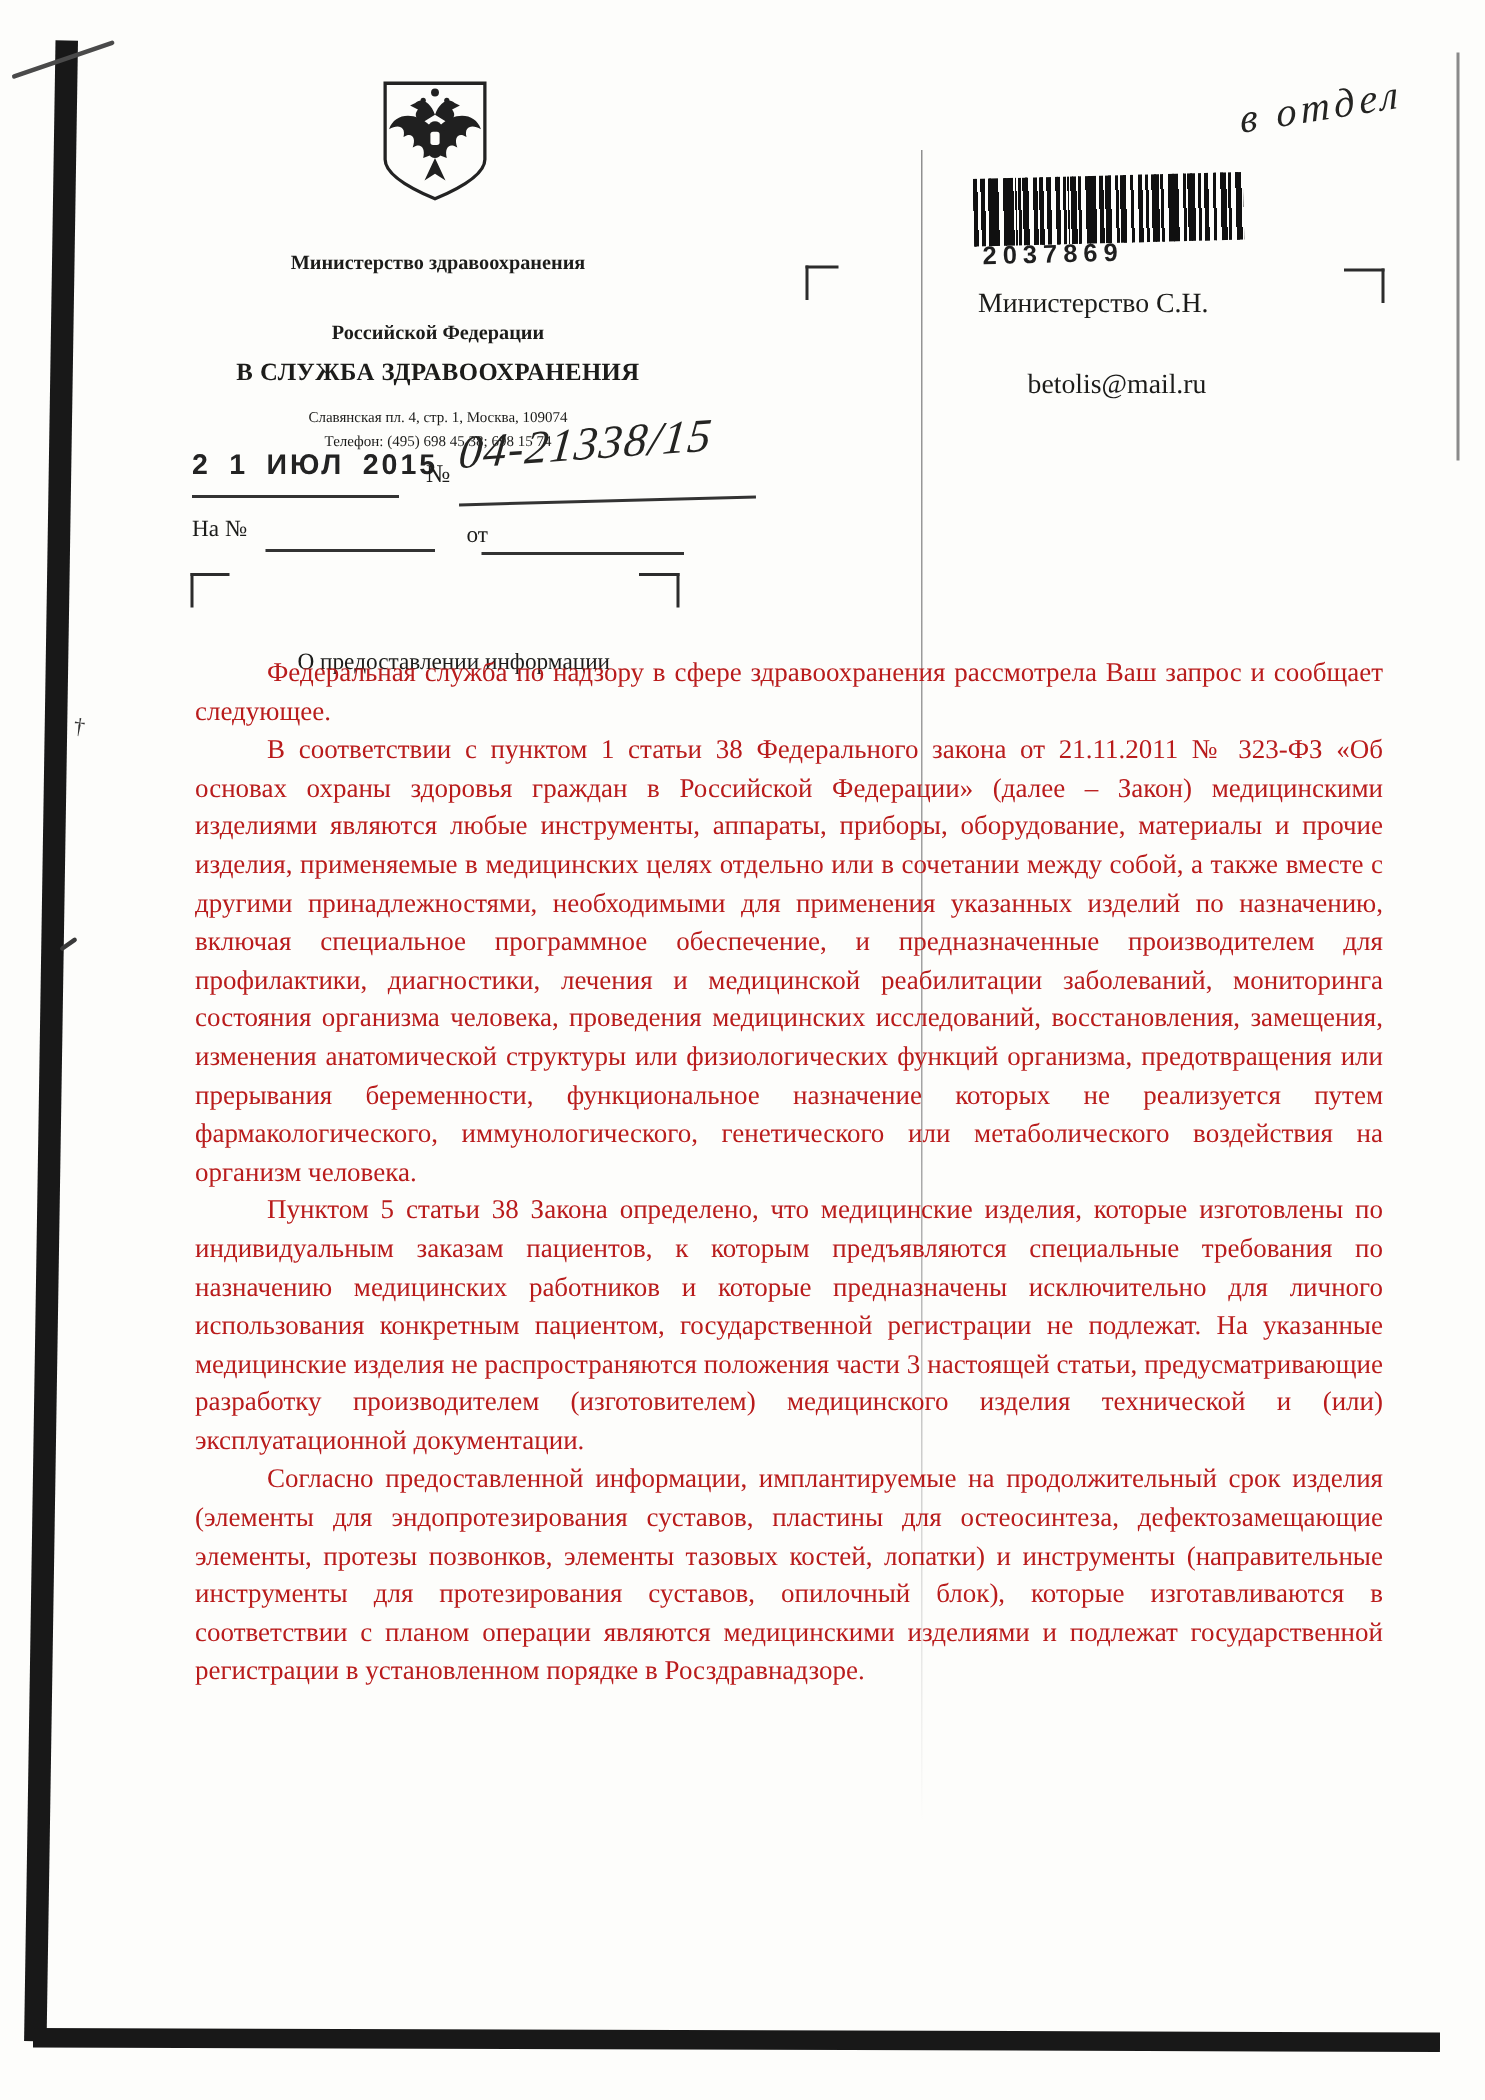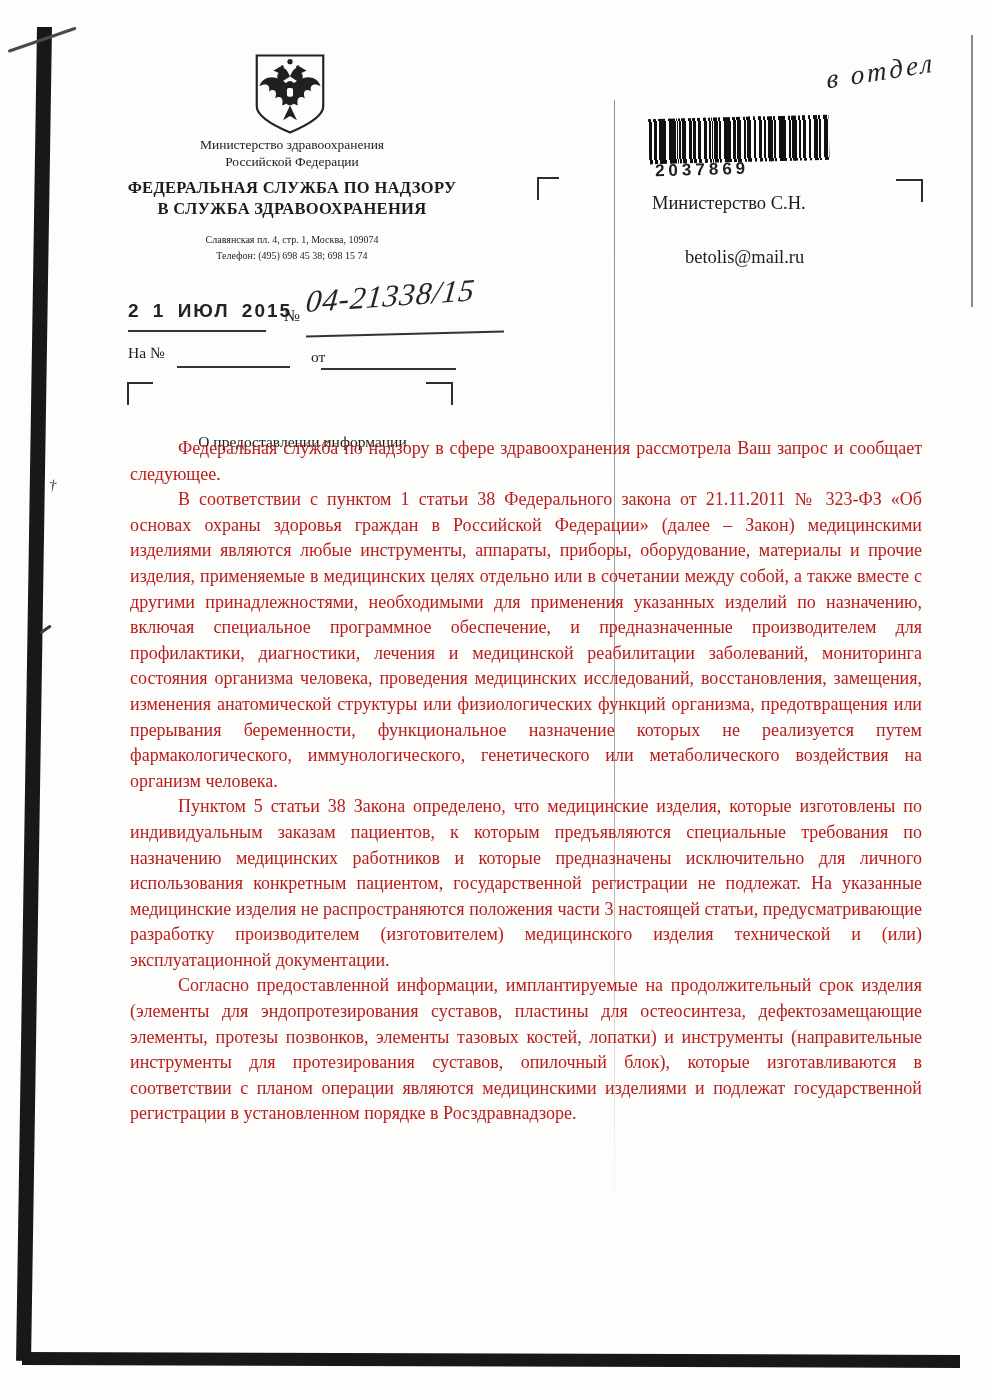--- a/index.html
+++ b/index.html
@@ -14,21 +14,21 @@
   .bottom-bar{position:absolute;left:22px;top:1352px;width:938px;height:13px;background:#181818;transform:rotate(0.18deg);transform-origin:left center;}
   .pen-slash{position:absolute;left:8px;top:50px;width:72px;height:2.5px;background:#4a4a4a;transform:rotate(-19deg);transform-origin:left center;border-radius:2px;}
   .edge-line-right{position:absolute;left:971px;top:35px;width:2px;height:272px;background:#8a8a8a;}
   .fold-line{position:absolute;left:614px;top:100px;width:1.4px;height:1115px;background:linear-gradient(#8f8f8f 0%,#a5a5a5 60%,rgba(170,170,170,0) 100%);}
   .stray-dagger{position:absolute;left:49px;top:477px;font-size:15px;color:#333;transform:rotate(8deg);}
   .stray-dash{position:absolute;left:39px;top:628px;width:13px;height:2.5px;background:#3a3a3a;transform:rotate(-35deg);border-radius:2px;}
 
   
   .emblem{position:absolute;left:246px;top:52px;}
   .letterhead{position:absolute;left:117px;top:136px;width:350px;text-align:center;}
-  .ministry{font-weight:normal;font-size:13.5px;line-height:17px;}
+  .ministry{font-weight:bold;font-size:13.5px;line-height:17px;margin-top:30px;}
   .agency{font-weight:bold;font-size:16.5px;line-height:21px;margin-top:7px;letter-spacing:0.3px;}
   .contact{font-size:10px;line-height:16px;margin-top:13px;}
 
   
   .date-stamp{position:absolute;left:128px;top:300px;font-family:"Liberation Sans",sans-serif;font-weight:bold;font-size:19px;letter-spacing:2px;word-spacing:5px;color:#232323;}
   .u-line{position:absolute;background:#333;height:2px;}
   .ul-date{left:128px;top:330px;width:138px;}
   .no-sign{position:absolute;left:284px;top:306px;font-size:17px;}
   .hand{font-style:italic;color:#242422;}
   .out-number{position:absolute;left:306px;top:284px;font-size:31px;letter-spacing:1px;transform:rotate(-4deg) skewX(-10deg);transform-origin:left center;}
@@ -94,21 +94,20 @@
         <path d="M50 61 L42 78 L50 73 L58 78 Z"></path>
         <rect x="46.5" y="41" width="7" height="10" rx="2" fill="#fdfdfb"></rect>
       </g>
     </svg>
   </div>
 
   <div class="letterhead">
     <div class="ministry">Министерство здравоохранения</div>
     <div class="ministry">Российской Федерации</div>
     <div class="agency">
-      <div>ФЕДЕРАЛЬНАЯ СЛУЖБА ПО НАДЗОРУ</div>
       <div>В СЛУЖБА ЗДРАВООХРАНЕНИЯ</div>
     </div>
     <div class="contact">
       <div>Славянская пл. 4, стр. 1, Москва, 109074</div>
       <div>Телефон: (495) 698 45 38; 698 15 74</div>
     </div>
   </div>
 
   <div class="date-stamp">2 1 ИЮЛ 2015</div>
   <div class="u-line ul-date"></div>

